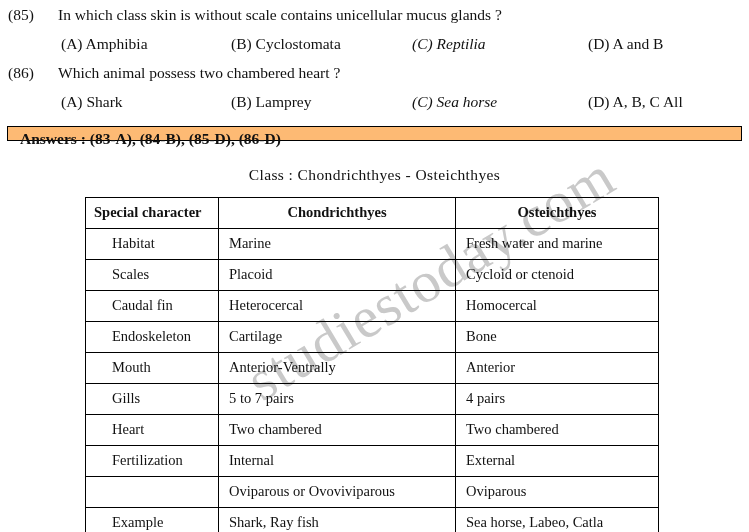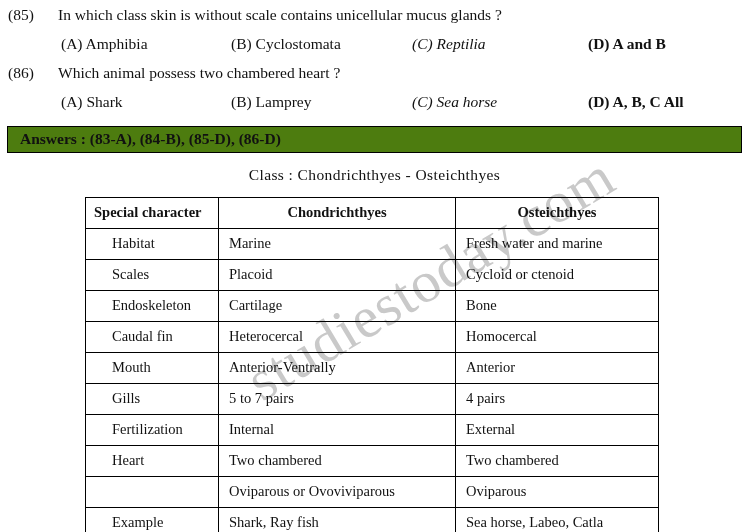--- a/index.html
+++ b/index.html
@@ -64,33 +64,33 @@
   }
   .opt {
     position: absolute;
     top: 0;
     font-size: 15.5px;
     white-space: nowrap;
   }
   .opt.o1 { left: 61px; }
   .opt.o2 { left: 231px; }
   .opt.o3 { left: 412px; font-style: italic; }
-  .opt.o4 { left: 588px; font-weight: bold; }
+  .opt.o4 { left: 588px; }
 
   
   .answers-box {
     position: absolute;
     left: 7px;
     top: 126px;
     width: 735px;
-    height: 27px;
+    height: 15px;
     border: 1.5px solid #000000;
     box-sizing: border-box;
     z-index: 2;
-    background: #4d7c0f;
+    background: #fdba74;
   }
   .answers-text {
     position: absolute;
     left: 12px;
     top: 3px;
     font-size: 15.5px;
     font-weight: bold;
     white-space: nowrap;
   }
 
@@ -201,50 +201,50 @@
       <td class="c-label">Habitat</td>
       <td>Marine</td>
       <td>Fresh water and marine</td>
     </tr>
     <tr>
       <td class="c-label">Scales</td>
       <td>Placoid</td>
       <td>Cycloid or ctenoid</td>
     </tr>
     <tr>
+      <td class="c-label">Caudal fin</td>
+      <td>Heterocercal</td>
+      <td>Homocercal</td>
+    </tr>
+    <tr>
       <td class="c-label">Endoskeleton</td>
       <td>Cartilage</td>
       <td>Bone</td>
     </tr>
     <tr>
-      <td class="c-label">Caudal fin</td>
-      <td>Heterocercal</td>
-      <td>Homocercal</td>
-    </tr>
-    <tr>
       <td class="c-label">Mouth</td>
       <td>Anterior-Ventrally</td>
       <td>Anterior</td>
     </tr>
     <tr>
       <td class="c-label">Gills</td>
       <td>5 to 7 pairs</td>
       <td>4 pairs</td>
     </tr>
     <tr>
+      <td class="c-label">Heart</td>
+      <td>Two chambered</td>
+      <td>Two chambered</td>
+    </tr>
+    <tr>
       <td class="c-label">Fertilization</td>
       <td>Internal</td>
       <td>External</td>
     </tr>
     <tr>
-      <td class="c-label">Heart</td>
-      <td>Two chambered</td>
-      <td>Two chambered</td>
-    </tr>
-    <tr>
       <td class="c-empty"></td>
       <td>Oviparous or Ovoviviparous</td>
       <td>Oviparous</td>
     </tr>
     <tr>
       <td class="c-label">Example</td>
       <td>Shark, Ray fish</td>
       <td>Sea horse, Labeo, Catla</td>
     </tr>
   </tbody>

